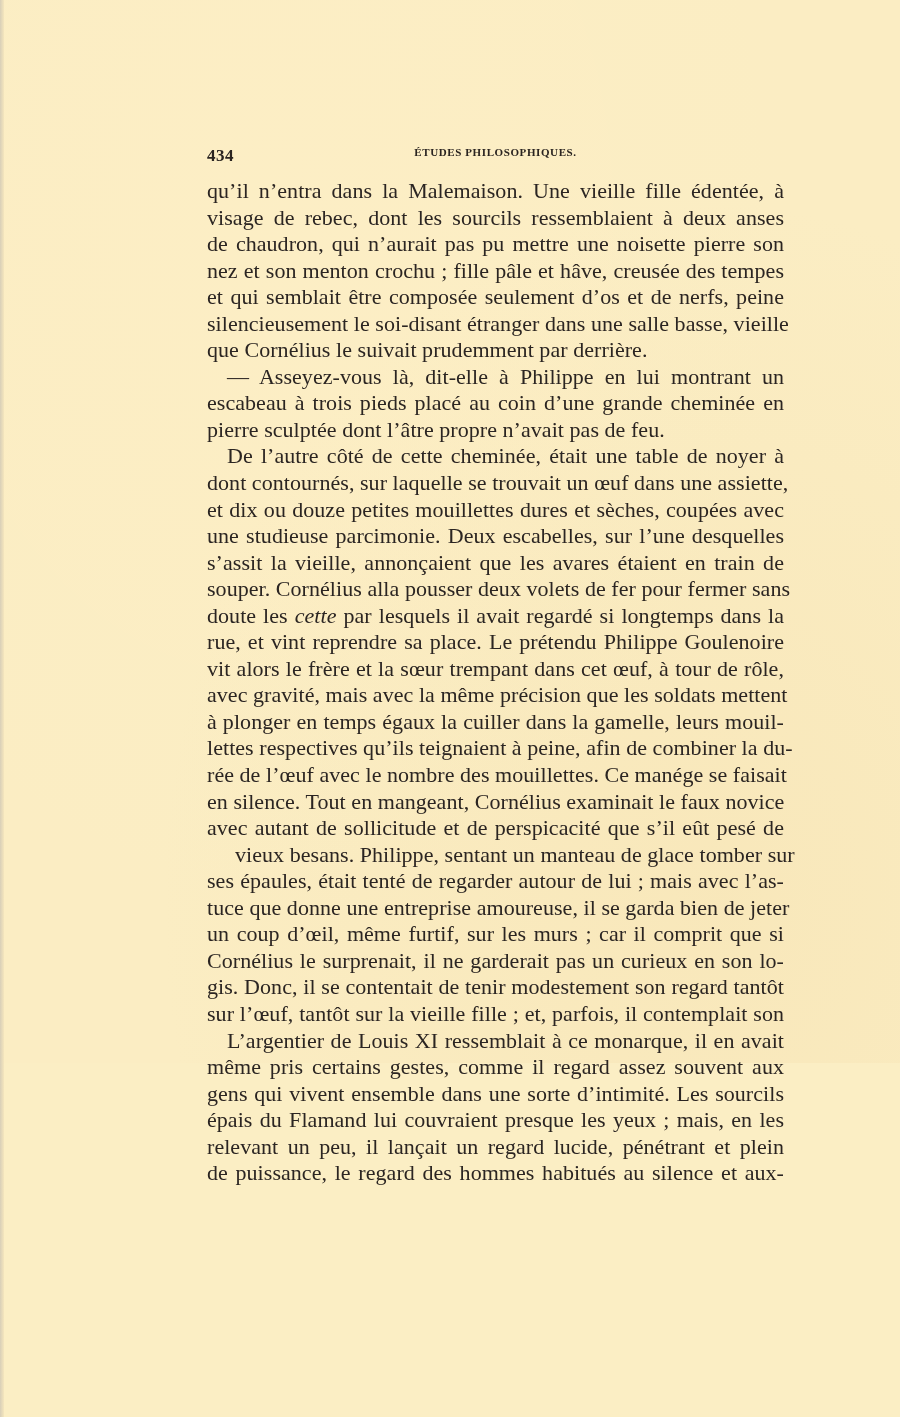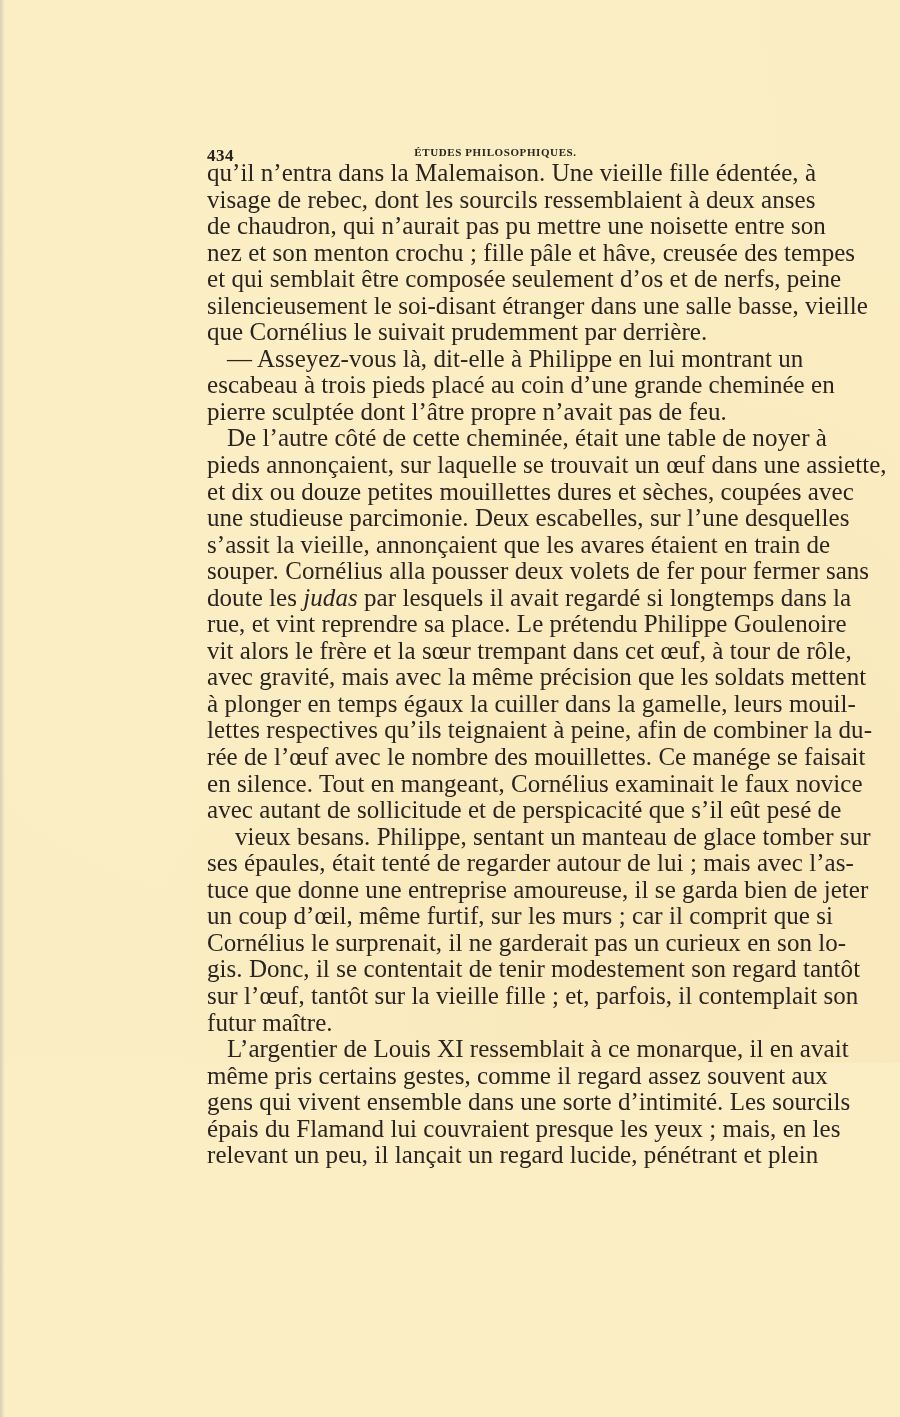--- a/index.html
+++ b/index.html
@@ -51,24 +51,24 @@
       right: 0;
       top: 0;
       text-align: center;
       font-size: 11px;
       font-weight: bold;
       letter-spacing: 0.6px;
     }
     .text-block {
       position: absolute;
       left: 207px;
-      top: 160px;
+      top: 178px;
       width: 577px;
       font-family: "Liberation Sans Narrow", "Liberation Serif", serif;
-      font-size: 25px;
+      font-size: 22px;
       color: #2b2522;
     }
     .line {
       display: block;
       height: 26.55px;
       line-height: 26.55px;
       white-space: nowrap;
       text-align: justify;
       text-align-last: justify;
       font-family: "Liberation Serif", serif;
@@ -92,50 +92,50 @@
   <div class="edge-left"></div>
 
   <div class="running-head">
     <span class="folio">434</span>
     <span class="book-title">ÉTUDES PHILOSOPHIQUES.</span>
   </div>
 
   <div class="text-block" id="text-block">
       <span class="line" style="display: block;">qu’il n’entra dans la Malemaison. Une vieille fille édentée, à</span>
       <span class="line" style="display: block;">visage de rebec, dont les sourcils ressemblaient à deux anses</span>
-      <span class="line" style="display: block;">de chaudron, qui n’aurait pas pu mettre une noisette entre son</span>
+      <span class="line" style="display: block;">de chaudron, qui n’aurait pas pu mettre une noisette pierre son</span>
       <span class="line" style="display: block;">nez et son menton crochu ; fille pâle et hâve, creusée des tempes</span>
       <span class="line" style="display: block;">et qui semblait être composée seulement d’os et de nerfs, peine</span>
       <span class="line" style="display: block;">silencieusement le soi-disant étranger dans une salle basse, vieille</span>
       <span class="line last" style="display: block;">que Cornélius le suivait prudemment par derrière.</span>
       <span class="line indent" style="display: block;">— Asseyez-vous là, dit-elle à Philippe en lui montrant un</span>
       <span class="line" style="display: block;">escabeau à trois pieds placé au coin d’une grande cheminée en</span>
       <span class="line last" style="display: block;">pierre sculptée dont l’âtre propre n’avait pas de feu.</span>
       <span class="line indent" style="display: block;">De l’autre côté de cette cheminée, était une table de noyer à</span>
-      <span class="line" style="display: block;">pieds annonçaient, sur laquelle se trouvait un œuf dans une assiette,</span>
+      <span class="line" style="display: block;">dont contournés, sur laquelle se trouvait un œuf dans une assiette,</span>
       <span class="line" style="display: block;">et dix ou douze petites mouillettes dures et sèches, coupées avec</span>
       <span class="line" style="display: block;">une studieuse parcimonie. Deux escabelles, sur l’une desquelles</span>
       <span class="line" style="display: block;">s’assit la vieille, annonçaient que les avares étaient en train de</span>
       <span class="line" style="display: block;">souper. Cornélius alla pousser deux volets de fer pour fermer sans</span>
-      <span class="line" style="display: block;"><span>doute les </span><span class="italic">judas</span><span> par lesquels il avait regardé si longtemps dans la</span></span>
+      <span class="line" style="display: block;"><span>doute les </span><span class="italic">cette</span><span> par lesquels il avait regardé si longtemps dans la</span></span>
       <span class="line" style="display: block;">rue, et vint reprendre sa place. Le prétendu Philippe Goulenoire</span>
       <span class="line" style="display: block;">vit alors le frère et la sœur trempant dans cet œuf, à tour de rôle,</span>
       <span class="line" style="display: block;">avec gravité, mais avec la même précision que les soldats mettent</span>
       <span class="line" style="display: block;">à plonger en temps égaux la cuiller dans la gamelle, leurs mouil-</span>
       <span class="line" style="display: block;">lettes respectives qu’ils teignaient à peine, afin de combiner la du-</span>
       <span class="line" style="display: block;">rée de l’œuf avec le nombre des mouillettes. Ce manége se faisait</span>
       <span class="line" style="display: block;">en silence. Tout en mangeant, Cornélius examinait le faux novice</span>
       <span class="line" style="display: block;">avec autant de sollicitude et de perspicacité que s’il eût pesé de</span>
       <span class="line" style="display: block; margin-left: 28px;">vieux besans. Philippe, sentant un manteau de glace tomber sur</span>
       <span class="line" style="display: block;">ses épaules, était tenté de regarder autour de lui ; mais avec l’as-</span>
       <span class="line" style="display: block;">tuce que donne une entreprise amoureuse, il se garda bien de jeter</span>
       <span class="line" style="display: block;">un coup d’œil, même furtif, sur les murs ; car il comprit que si</span>
       <span class="line" style="display: block;">Cornélius le surprenait, il ne garderait pas un curieux en son lo-</span>
       <span class="line" style="display: block;">gis. Donc, il se contentait de tenir modestement son regard tantôt</span>
       <span class="line" style="display: block;">sur l’œuf, tantôt sur la vieille fille ; et, parfois, il contemplait son</span>
-      <span class="line last" style="display: block;">futur maître.</span>
       <span class="line indent" style="display: block;">L’argentier de Louis XI ressemblait à ce monarque, il en avait</span>
       <span class="line" style="display: block;">même pris certains gestes, comme il regard assez souvent aux</span>
       <span class="line" style="display: block;">gens qui vivent ensemble dans une sorte d’intimité. Les sourcils</span>
       <span class="line" style="display: block;">épais du Flamand lui couvraient presque les yeux ; mais, en les</span>
       <span class="line" style="display: block;">relevant un peu, il lançait un regard lucide, pénétrant et plein</span>
+      <span class="line" style="display: block;">de puissance, le regard des hommes habitués au silence et aux-</span>
     </div>
 </div>
 
 </body></html>

